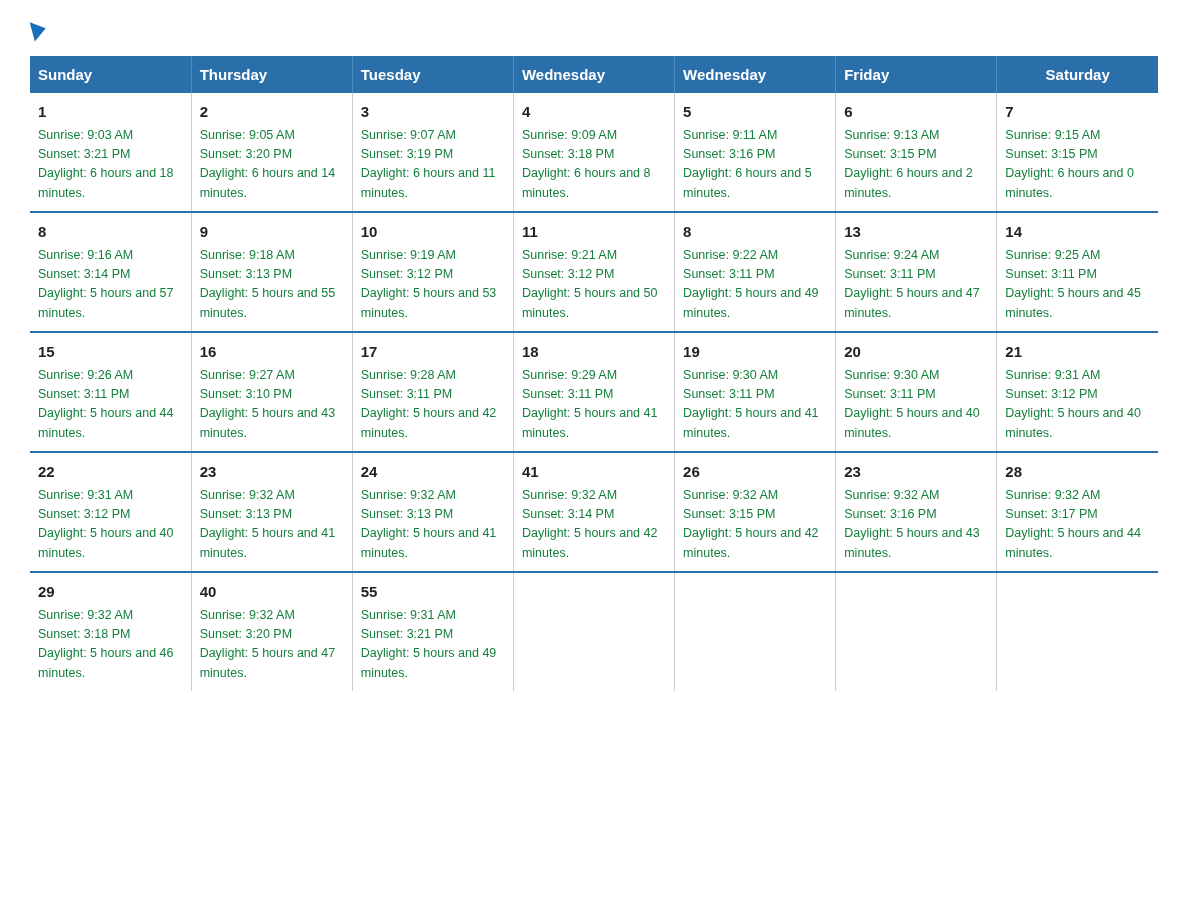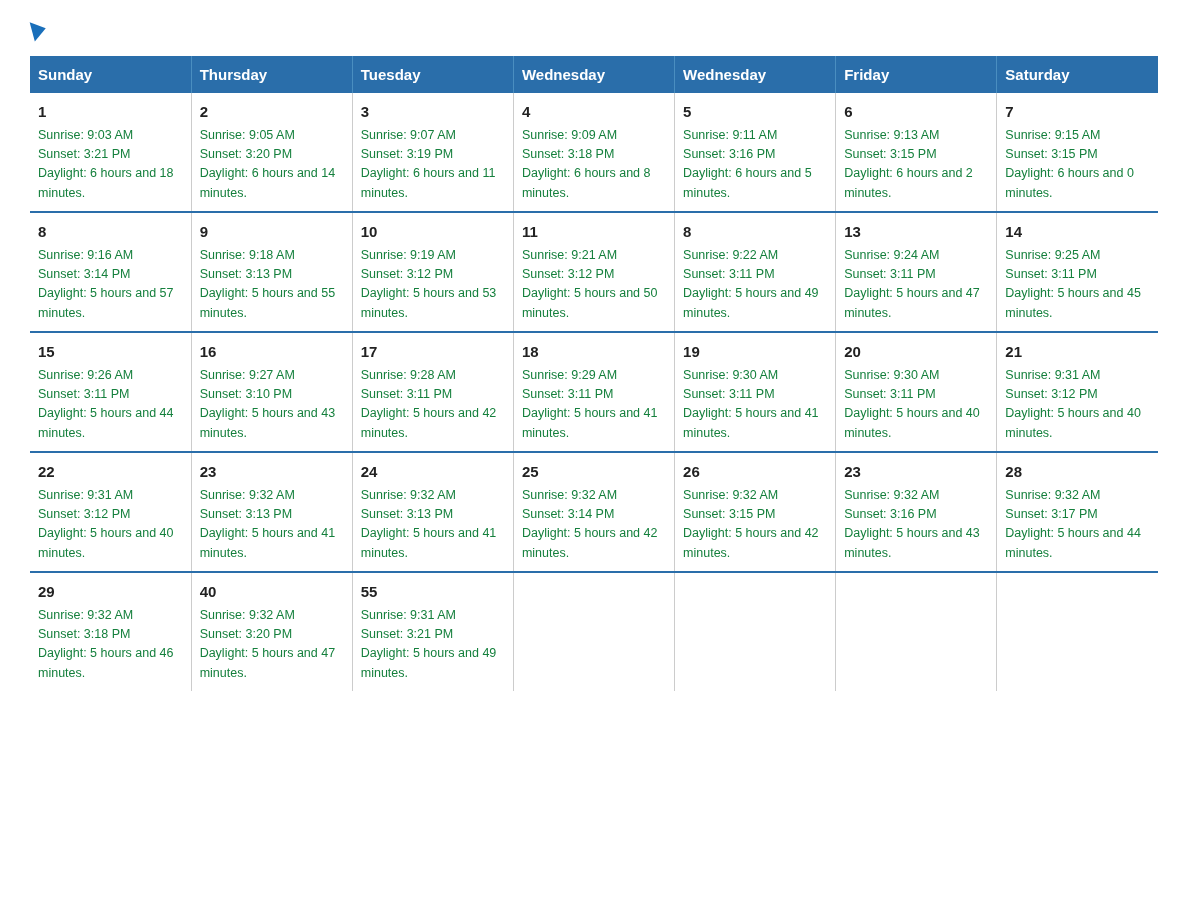--- a/index.html
+++ b/index.html
@@ -67,21 +67,21 @@
     }
     thead tr th {
       background-color: #2a6eaa;
       color: #fff;
       padding: 10px 8px;
       text-align: left;
       font-size: 15px;
       font-weight: bold;
       border-right: 1px solid #4a8ec0;
     }
-    thead tr th:last-child { border-right: none; }
+    thead tr th:last-child { border-right: none; text-align: center; }
     tbody tr {
       border-bottom: 2px solid #2a6eaa;
     }
     tbody tr:last-child {
       border-bottom: none;
       margin-top: 32px;
     }
     tbody td {
       vertical-align: top;
       padding: 8px 8px;
@@ -232,21 +232,21 @@
         </td>
         <td>
           <span class="day-number">23</span>
           <div class="day-info">Sunrise: 9:32 AM<br>Sunset: 3:13 PM<br>Daylight: 5 hours and 41 minutes.</div>
         </td>
         <td>
           <span class="day-number">24</span>
           <div class="day-info">Sunrise: 9:32 AM<br>Sunset: 3:13 PM<br>Daylight: 5 hours and 41 minutes.</div>
         </td>
         <td>
-          <span class="day-number">25</span>
+          <span class="day-number">41</span>
           <div class="day-info">Sunrise: 9:32 AM<br>Sunset: 3:14 PM<br>Daylight: 5 hours and 42 minutes.</div>
         </td>
         <td>
           <span class="day-number">26</span>
           <div class="day-info">Sunrise: 9:32 AM<br>Sunset: 3:15 PM<br>Daylight: 5 hours and 42 minutes.</div>
         </td>
         <td>
           <span class="day-number">23</span>
           <div class="day-info">Sunrise: 9:32 AM<br>Sunset: 3:16 PM<br>Daylight: 5 hours and 43 minutes.</div>
         </td>

